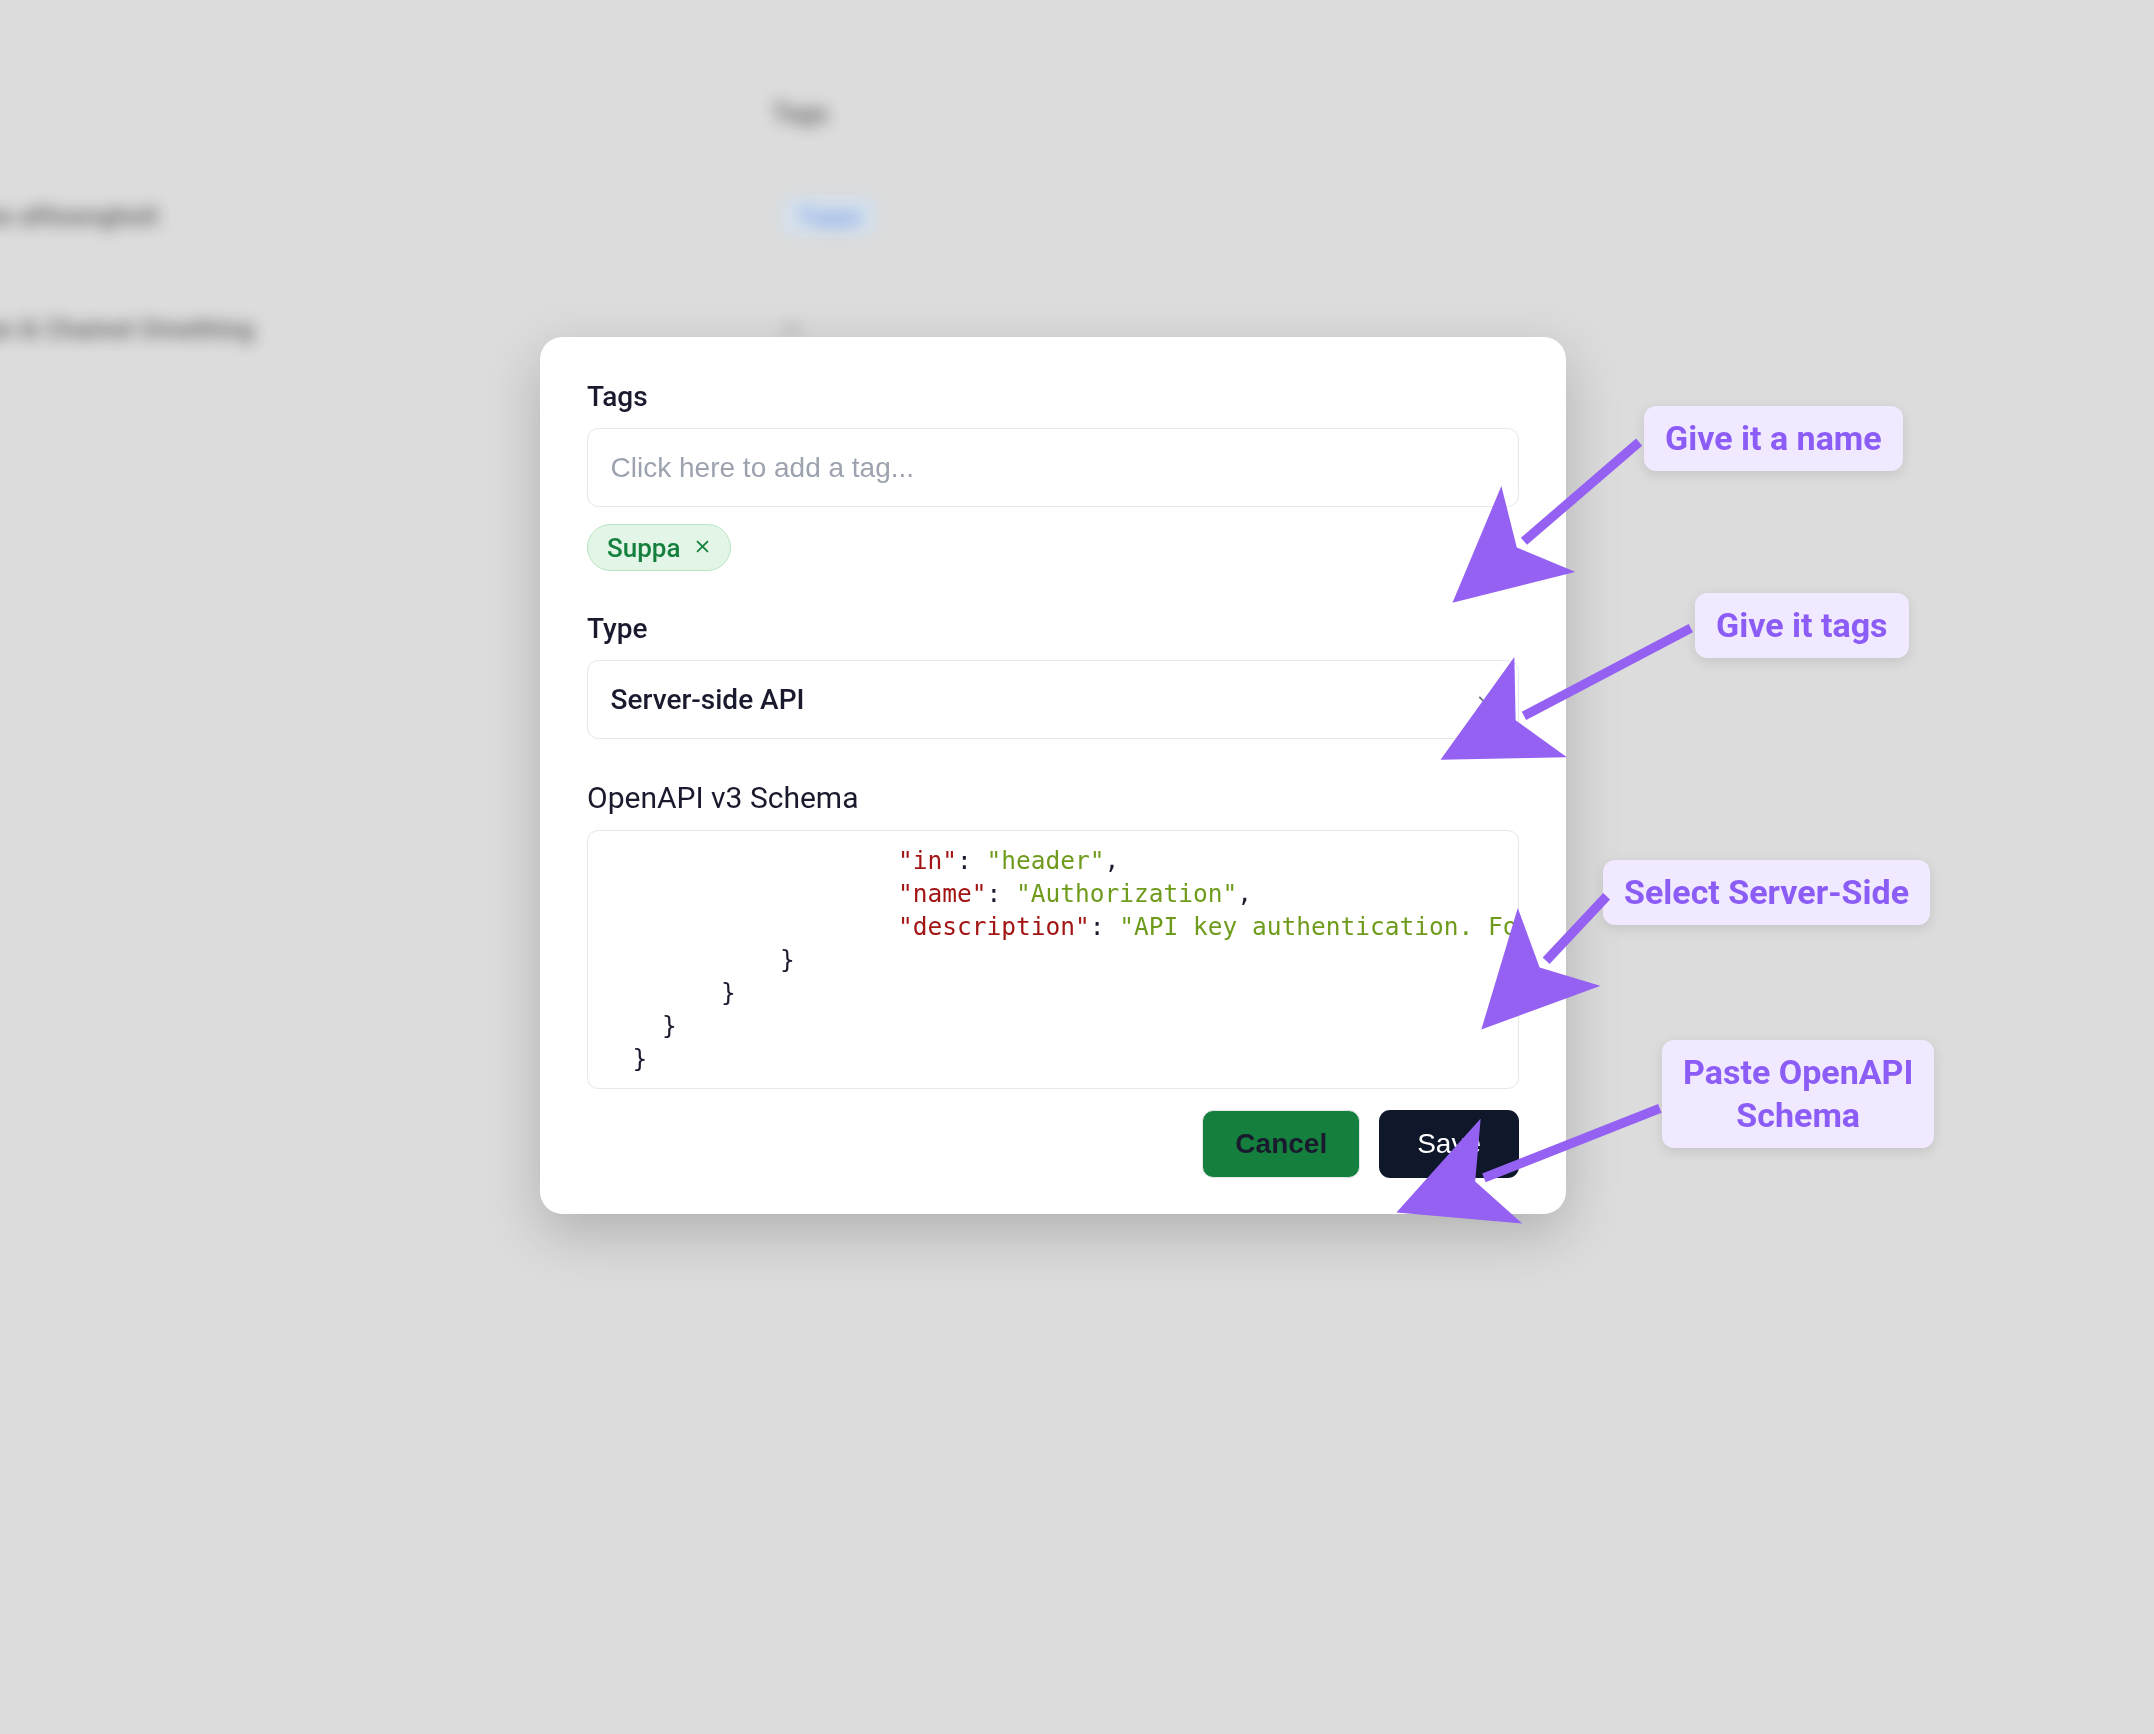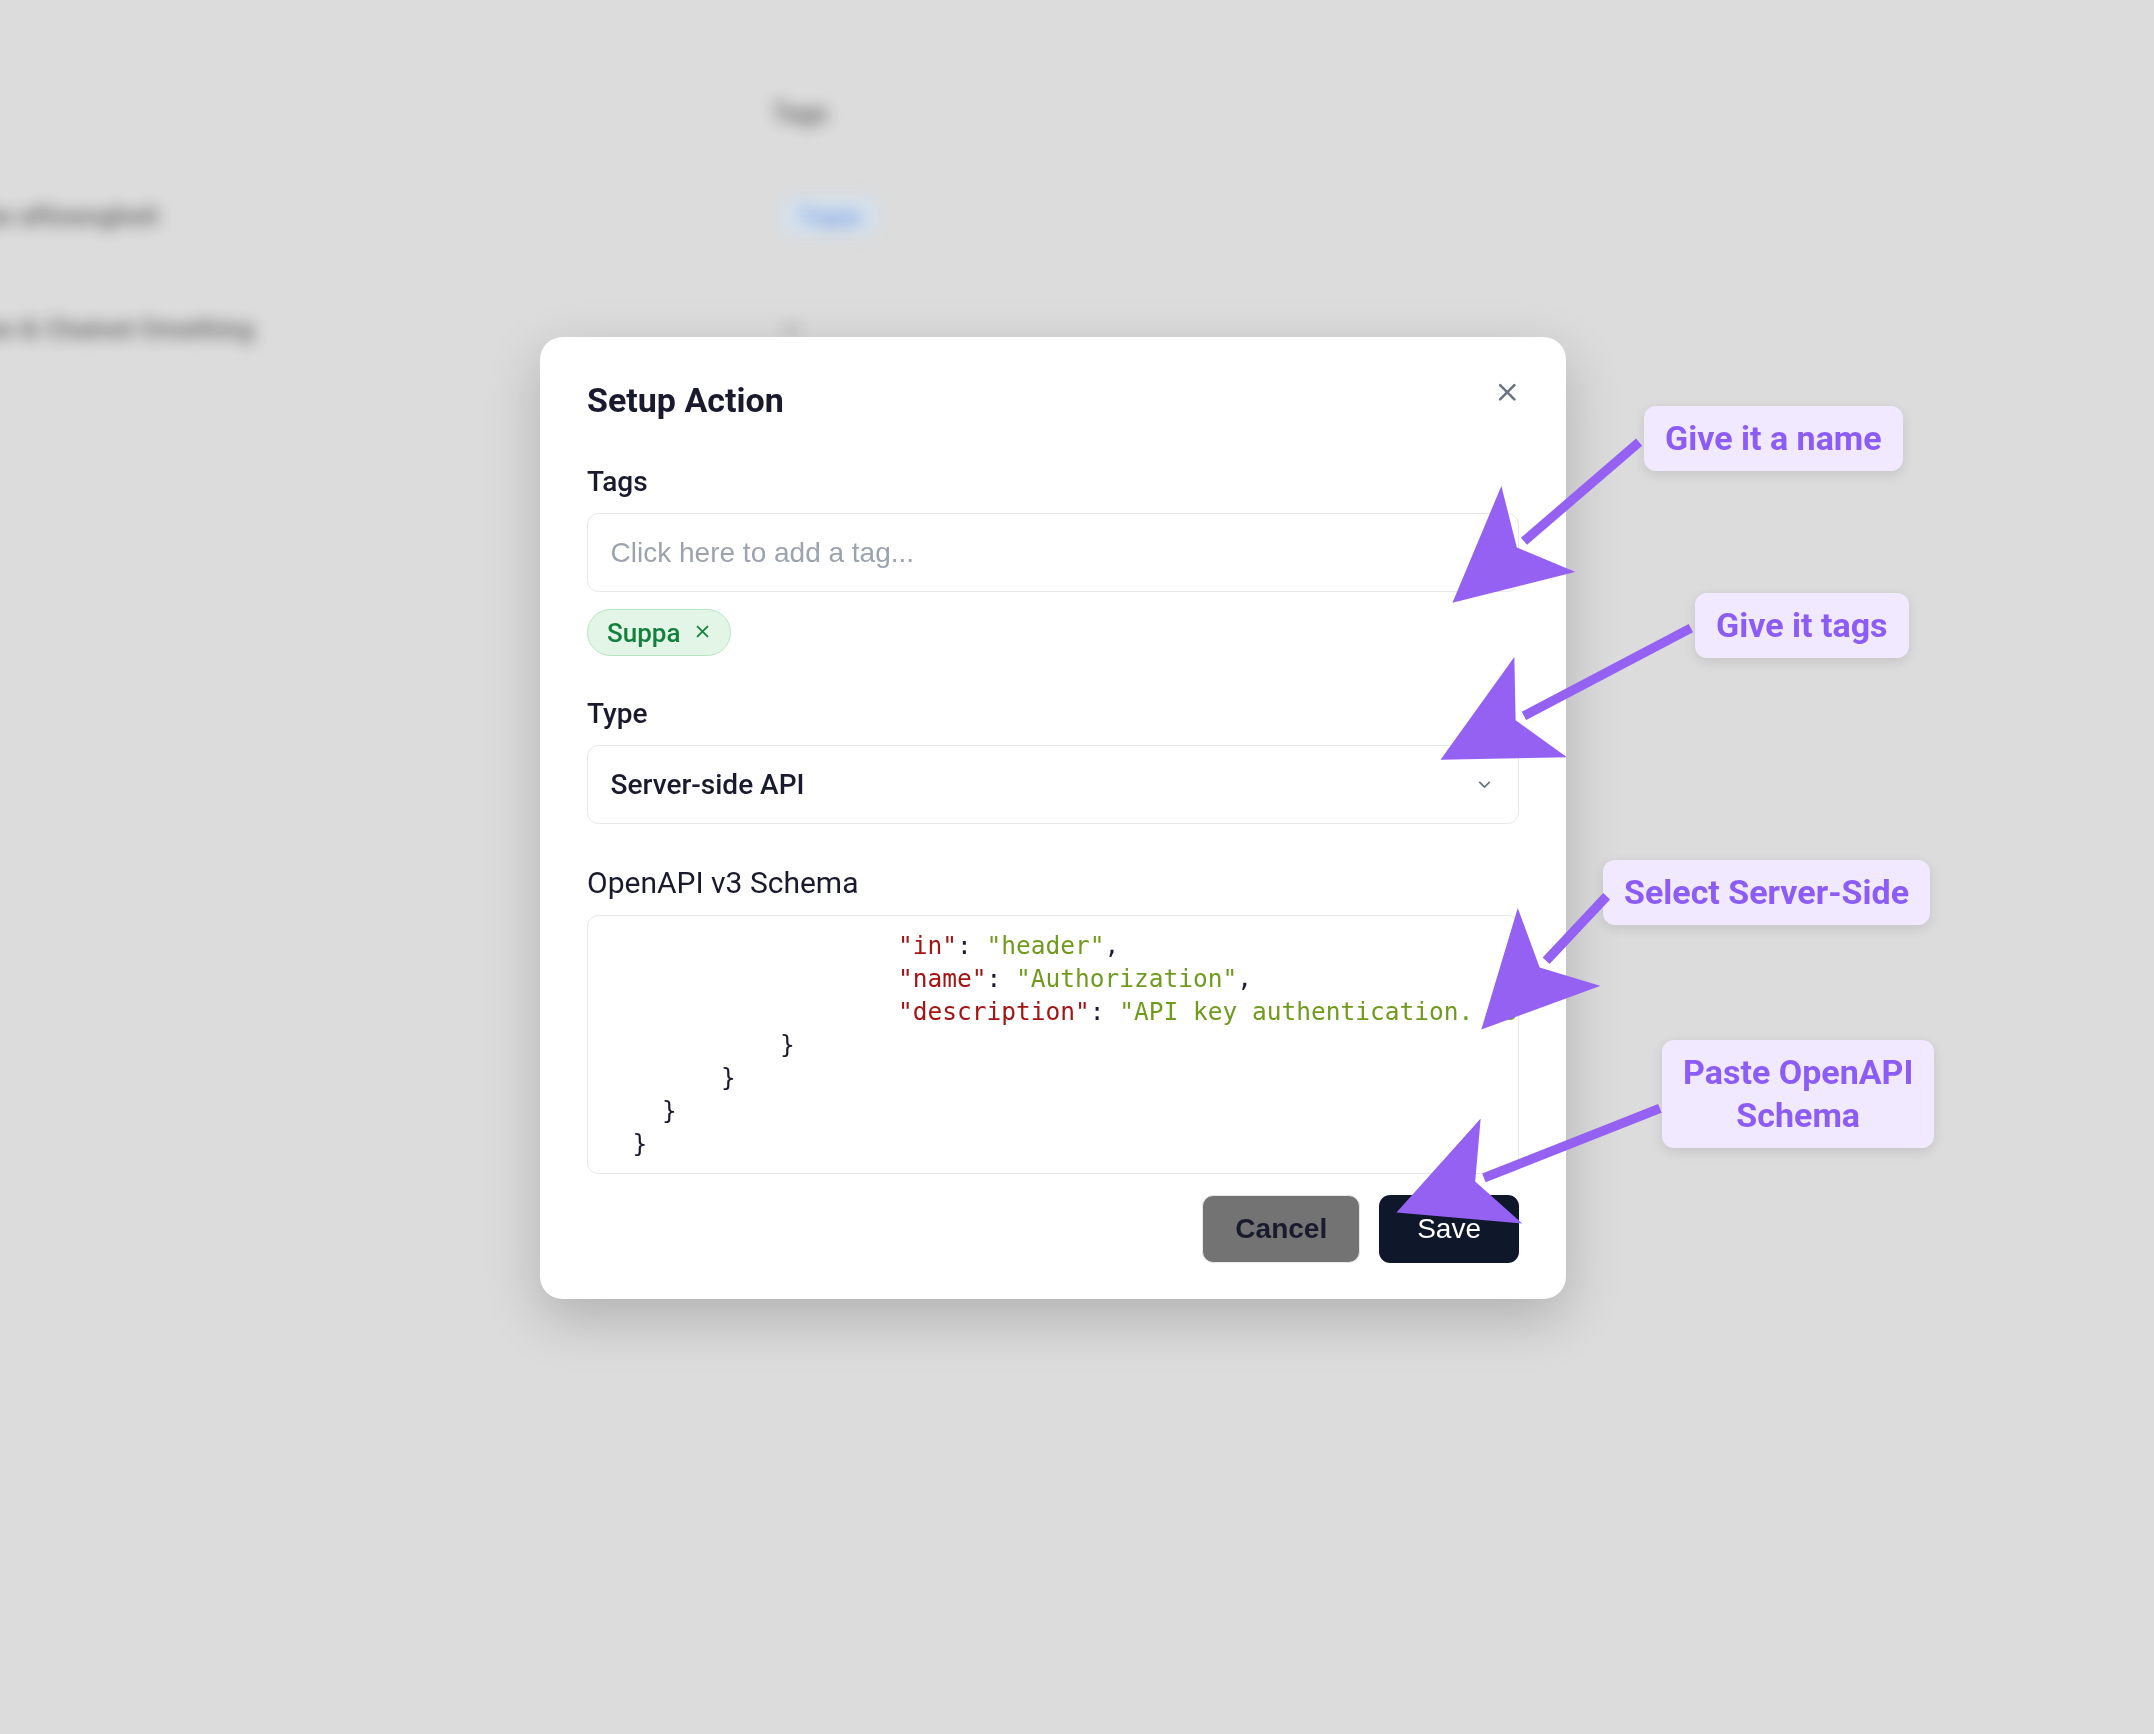--- a/index.html
+++ b/index.html
@@ -179,21 +179,21 @@
       justify-content: flex-end;
       gap: 19px;
       margin-top: 21px;
     }
 
     .btn-cancel {
       padding: 17px 32px;
       font-size: 28px;
       font-weight: 600;
       color: #1a1a2e;
-      background: #737373;
+      background: #15803d;
       border: 1.9px solid #e5e7eb;
       border-radius: 11.3px;
       cursor: pointer;
     }
 
     .btn-save {
       padding: 17px 38px;
       font-size: 28px;
       font-weight: 400;
       color: #fff;
@@ -237,29 +237,20 @@
     <span class="bg-badge" style="position:absolute; left:782px;">Tupya</span>
   </div>
   <div class="bg-row" style="top: 301px;">
     <span class="bg-text" style="position:absolute; left:-38px;">Alan &amp; Chainet Omething</span>
     <span class="bg-text" style="position:absolute; left:782px; font-size: 24.5px;">—</span>
   </div>
 </div>
 
 <div class="modal">
 
-  <div class="modal-header">
-    <h2 class="modal-title">Setup Action</h2>
-    <button class="close-btn">
-      <svg width="24.5" height="24.5" viewBox="0 0 24 24" fill="none" stroke="#6b7280" stroke-width="2.5" stroke-linecap="round">
-        <line x1="5" y1="5" x2="19" y2="19"></line>
-        <line x1="19" y1="5" x2="5" y2="19"></line>
-      </svg>
-    </button>
-  </div>
 
 
   <div class="form-group form-group-tags">
     <label class="form-label">Tags</label>
     <input class="form-input" type="text" placeholder="Click here to add a tag..." style="">
     <div class="tag-chip">
       <span>Suppa</span>
       <span class="tag-chip-close">
         <svg width="17" height="17" viewBox="0 0 24 24" fill="none" stroke="#15803d" stroke-width="2.5" stroke-linecap="round">
           <line x1="5" y1="5" x2="19" y2="19"></line>

